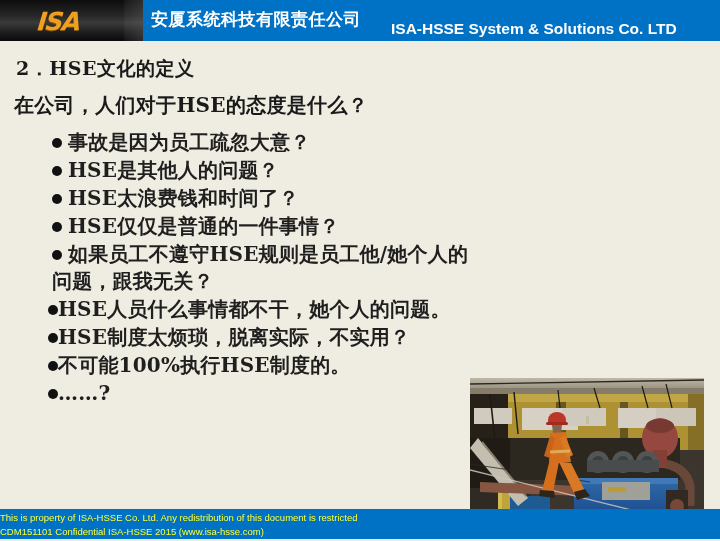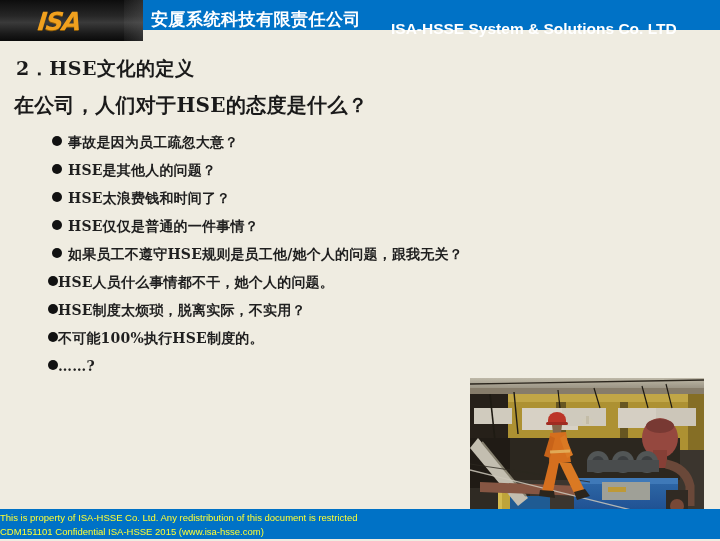--- a/index.html
+++ b/index.html
@@ -50,21 +50,21 @@
     font-style: italic;
     letter-spacing: -1.5px;
     color: #f0a01e;
     text-shadow: 0 1px 0 #8a5a08;
     transform: skewX(-6deg);
   }
   .header-bar {
     position: absolute;
     left: 143px; top: 0;
     width: 577px;
-    height: 30px;
+    height: 41px;
     background: #0072c6;
   }
   .header-title-cn {
     position: absolute;
     left: 8px;
     top: 8px;
     font-family: "DejaVu Sans", sans-serif;
     font-size: 17px;
     font-weight: bold;
     color: #ffffff;
@@ -118,21 +118,21 @@
     left: 52px;
     top: 88px;
     width: 420px;
     margin: 0;
     padding: 0;
     list-style: none;
   }
   .bullet-item {
     position: relative;
     font-family: "DejaVu Serif", serif;
-    font-size: 14px;
+    font-size: 20px;
     font-weight: bold;
     color: #1f1f1f;
     line-height: 27px;
     margin: 0 0 1px 0;
     letter-spacing: 0.2px;
   }
   .bullet-item .dot {
     display: inline-block;
     width: 10px;
     height: 10px;

